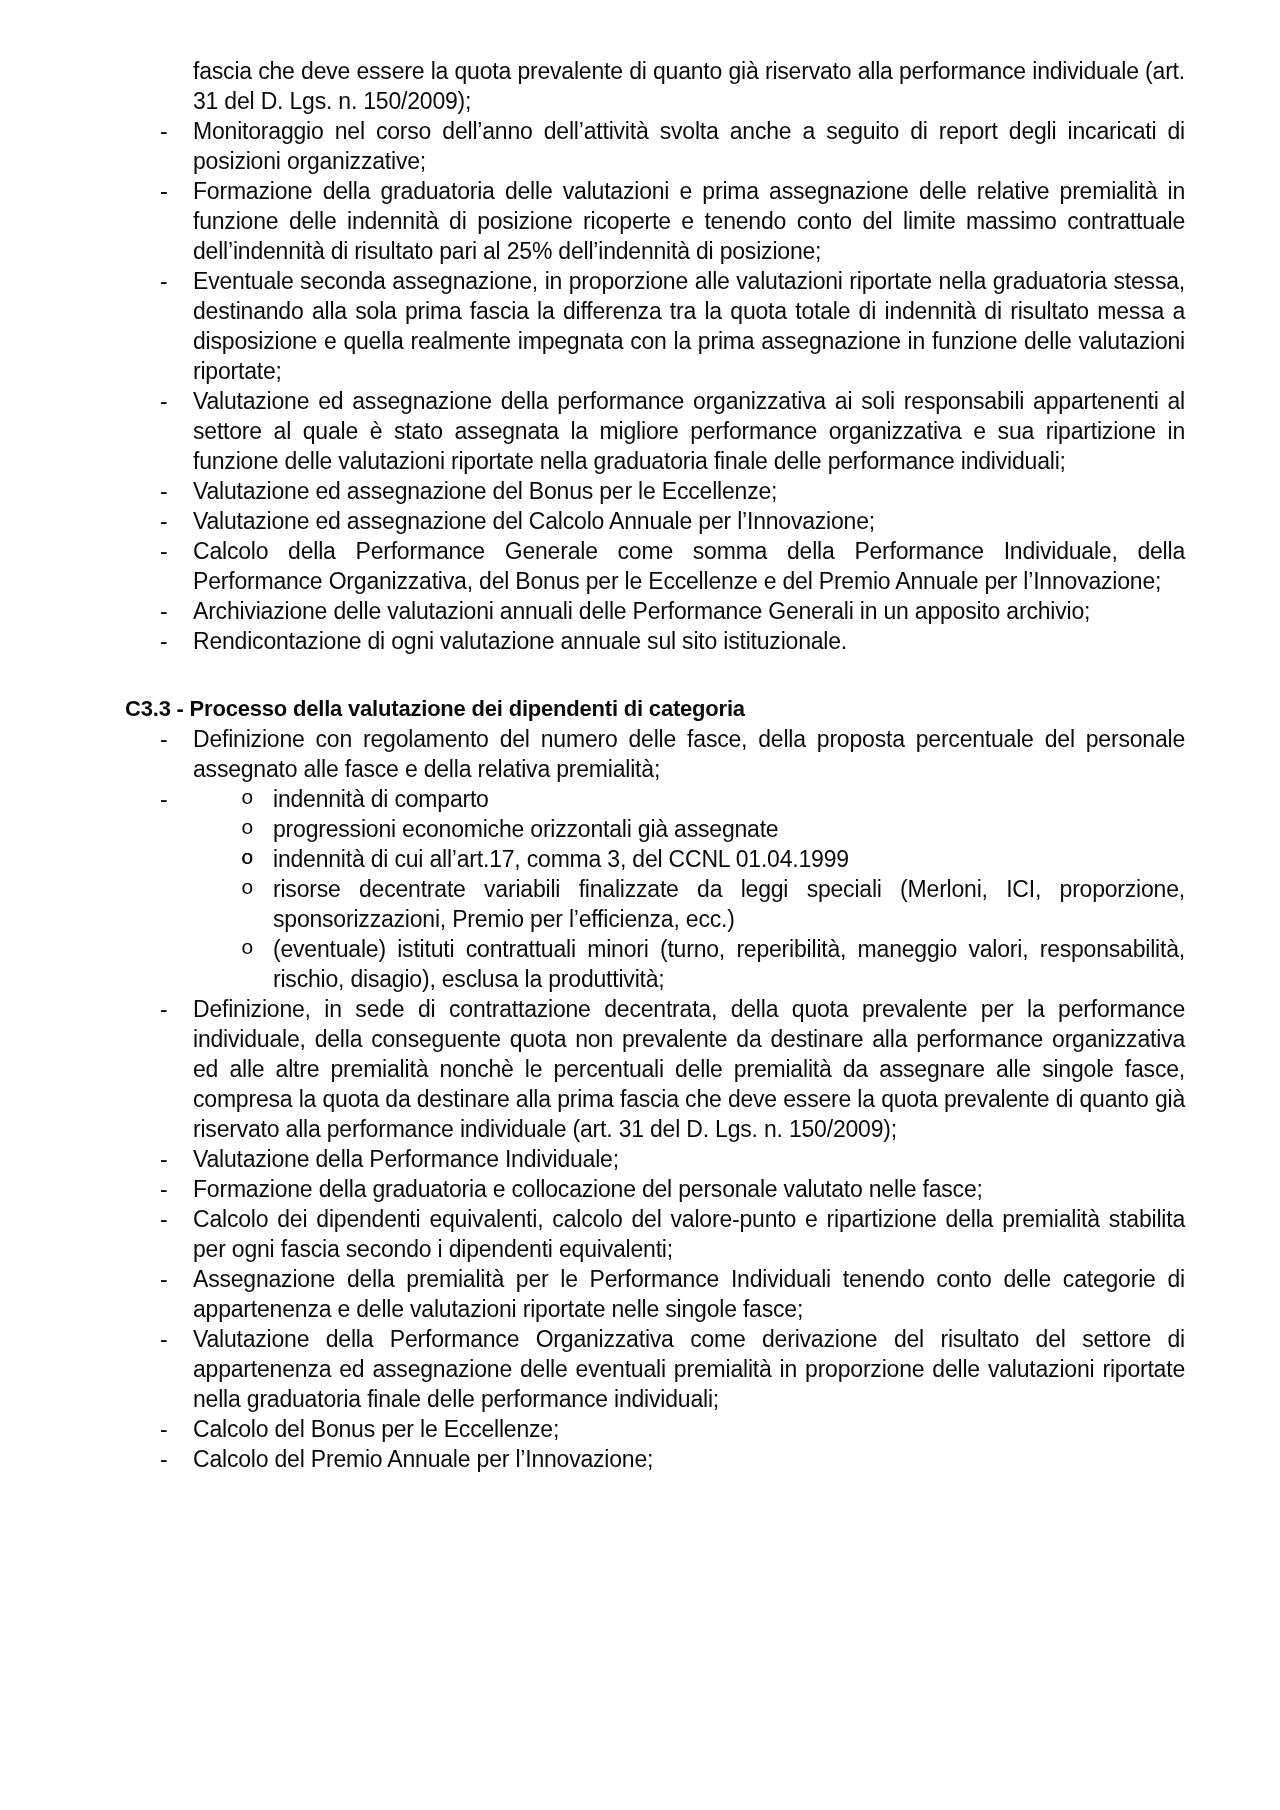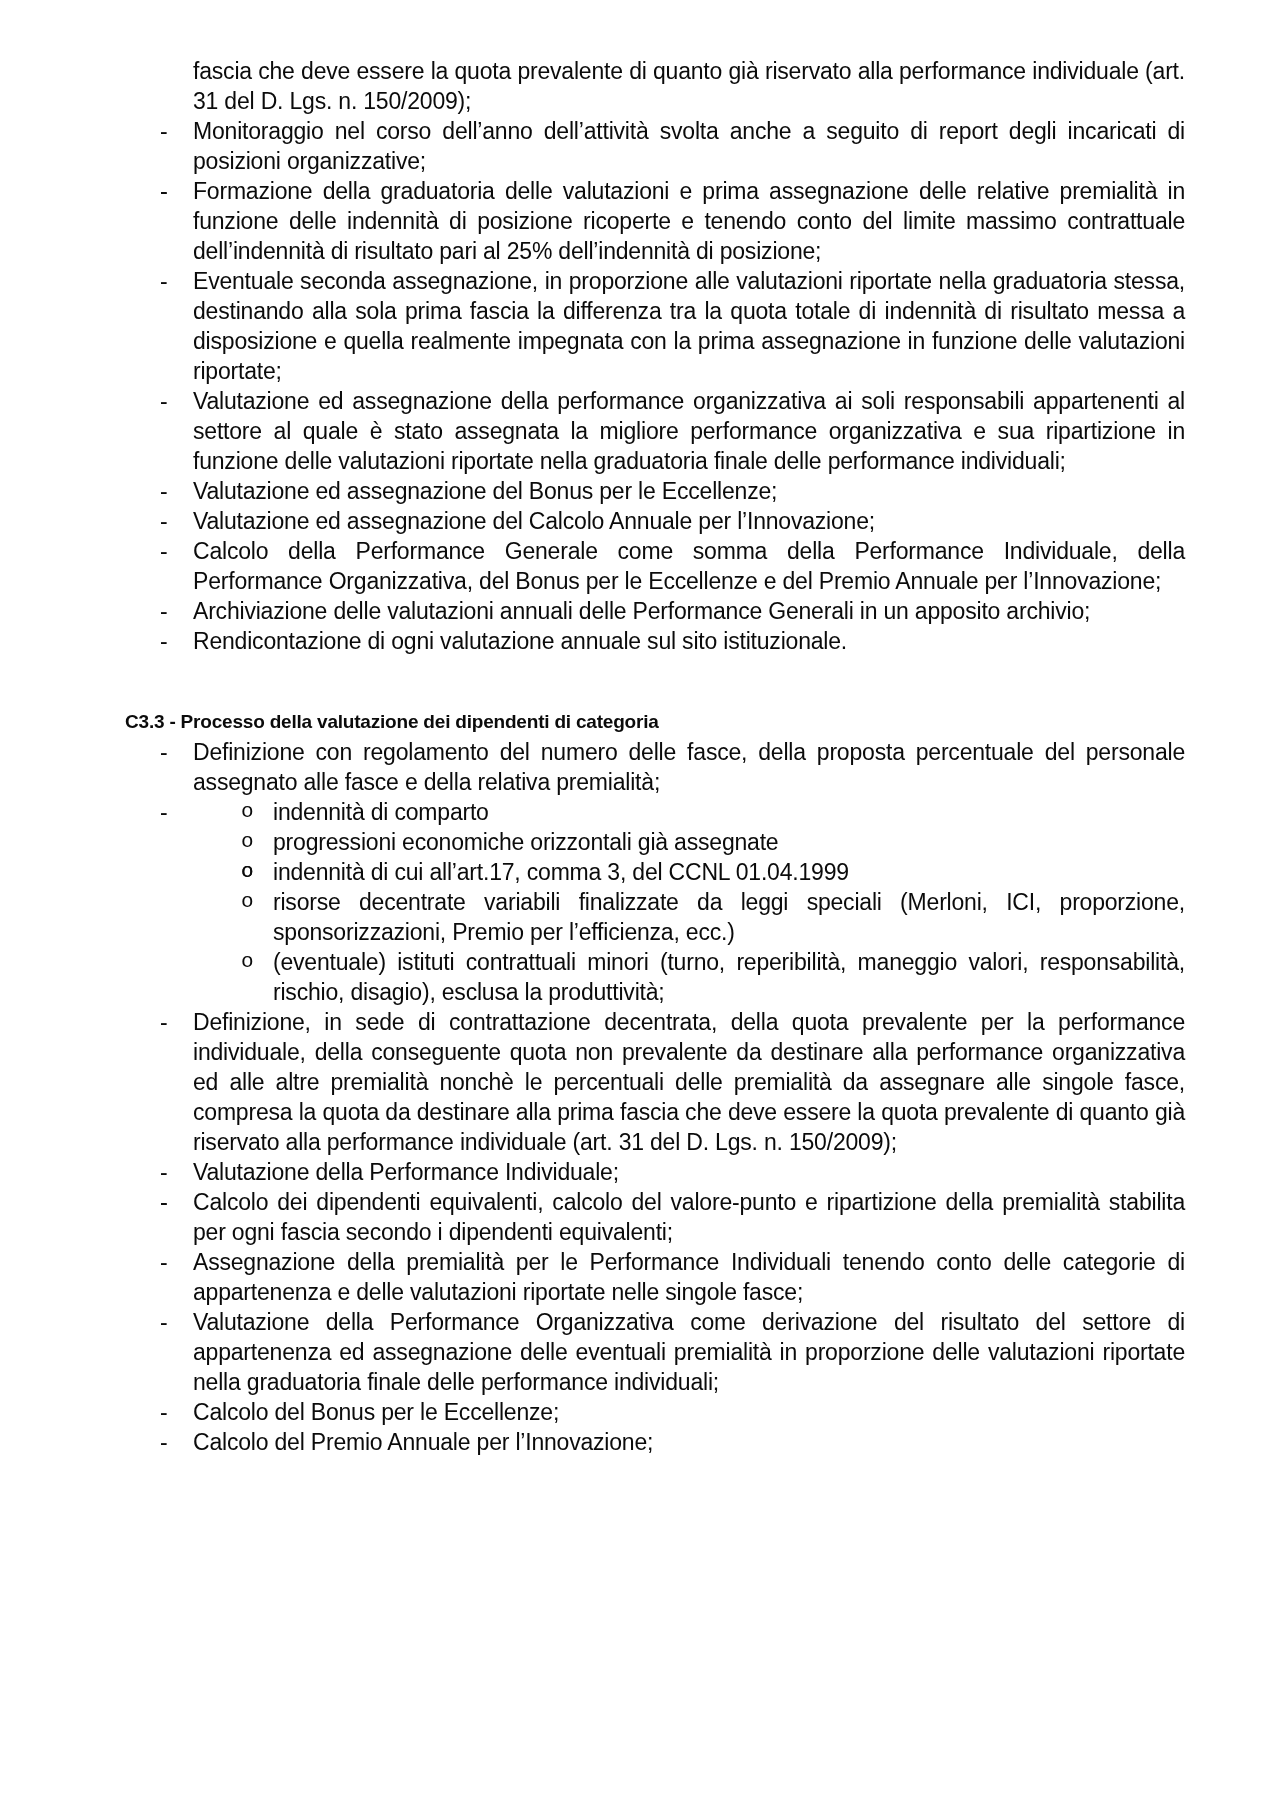--- a/index.html
+++ b/index.html
@@ -47,23 +47,23 @@
   }
   .subli > .circle {
     position: absolute;
     left: -32px;
     top: 0;
     font-family: "Liberation Mono", "DejaVu Sans Mono", monospace;
     font-size: 21px;
     letter-spacing: 0;
   }
   .heading {
-    margin: 51px 0 0 0;
+    margin: 38px 0 0 0;
     font-weight: bold;
-    font-size: 19px;
+    font-size: 22px;
     line-height: 30px;
   }
   .footer {
     position: absolute;
     left: 1140px;
     top: 1687px;
     font-family: "Liberation Serif", "DejaVu Serif", serif;
     font-size: 26px;
     line-height: 30px;
     letter-spacing: 0;
@@ -156,20 +156,21 @@
     <div class="li">
       <span class="dash">-</span>
       <span>Definizione, in sede di contrattazione decentrata, della quota prevalente per la performance individuale, della conseguente quota non prevalente da destinare alla performance organizzativa ed alle altre premialità nonchè le percentuali delle premialità da assegnare alle singole fasce, compresa la quota da destinare alla prima fascia che deve essere la quota prevalente di quanto già riservato alla performance individuale (art. 31 del D. Lgs. n. 150/2009);</span>
     </div>
     <div class="li">
       <span class="dash">-</span>
       <span>Valutazione della Performance Individuale;</span>
     </div>
     <div class="li">
       <span class="dash">-</span>
+      <span>Formazione della graduatoria e collocazione del personale valutato nelle fasce;</span>
     </div>
     <div class="li">
       <span class="dash">-</span>
       <span>Calcolo dei dipendenti equivalenti, calcolo del valore-punto e ripartizione della premialità stabilita per ogni fascia secondo i dipendenti equivalenti;</span>
     </div>
     <div class="li">
       <span class="dash">-</span>
       <span>Assegnazione della premialità per le Performance Individuali tenendo conto delle categorie di appartenenza e delle valutazioni riportate nelle singole fasce;</span>
     </div>
     <div class="li">

